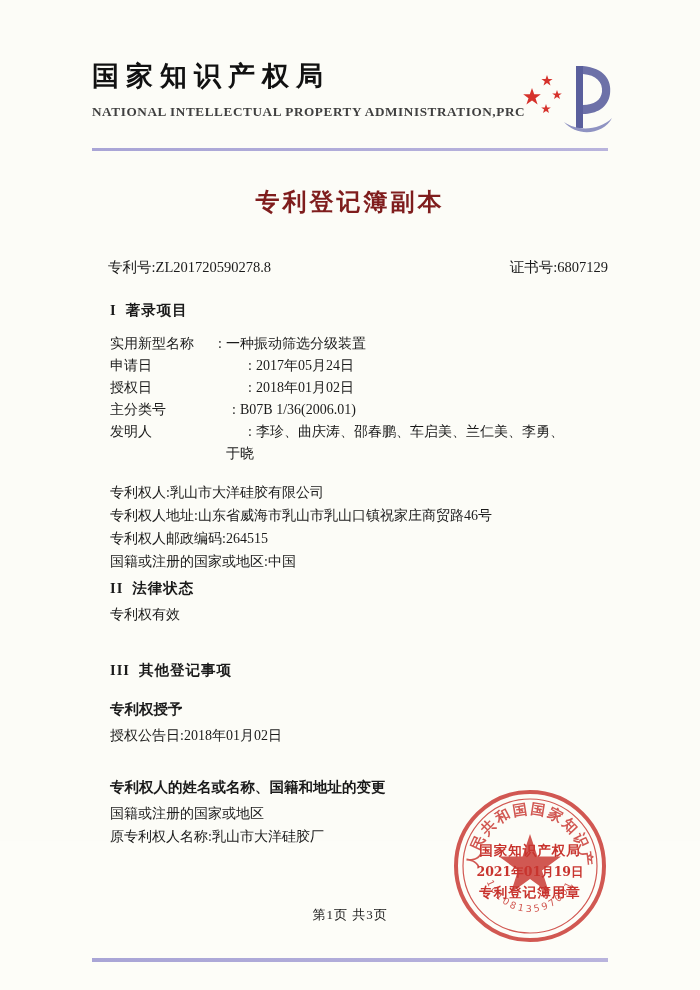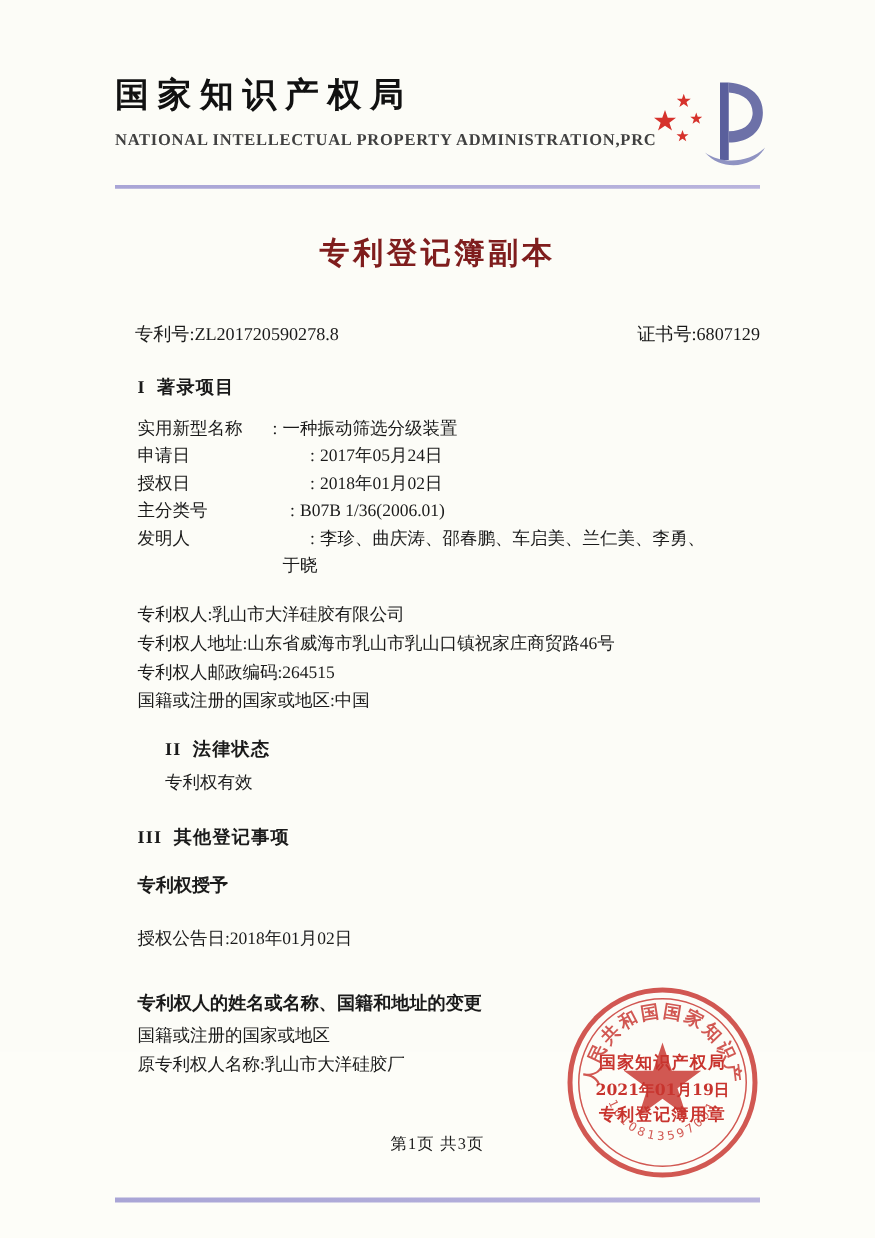--- a/index.html
+++ b/index.html
@@ -281,35 +281,35 @@
     </div>
 
     <div style="height:16px;"></div>
 
     <div class="para">专利权人:乳山市大洋硅胶有限公司</div>
     <div class="para">专利权人地址:山东省威海市乳山市乳山口镇祝家庄商贸路46号</div>
     <div class="para">专利权人邮政编码:264515</div>
     <div class="para">国籍或注册的国家或地区:中国</div>
   </div>
 
-  <div class="section" style="top:590px;margin-left:22px;">
+  <div class="section" style="top:578px;">
     <div class="sec-head">
       <span class="numeral">II</span><span>法律状态</span>
     </div>
     <div class="para" style="margin-top:4px;">专利权有效</div>
   </div>
 
   <div class="section" style="top:660px;">
     <div class="sec-head">
       <span class="numeral">III</span><span>其他登记事项</span>
     </div>
 
     <div style="height:18px;"></div>
     <div class="sec-head" style="letter-spacing:0;">专利权授予</div>
-    <div class="para" style="margin-top:20px;">授权公告日:2018年01月02日</div>
+    <div class="para" style="margin-top:4px;">授权公告日:2018年01月02日</div>
 
     <div style="height:30px;"></div>
     <div class="sec-head" style="letter-spacing:0;">专利权人的姓名或名称、国籍和地址的变更</div>
     <div class="para" style="margin-top:4px;">国籍或注册的国家或地区</div>
     <div class="para">原专利权人名称:乳山市大洋硅胶厂</div>
   </div>
 
   <div class="seal">
     <svg width="156" height="156" viewBox="0 0 156 156" xmlns="http://www.w3.org/2000/svg">
       <defs>

